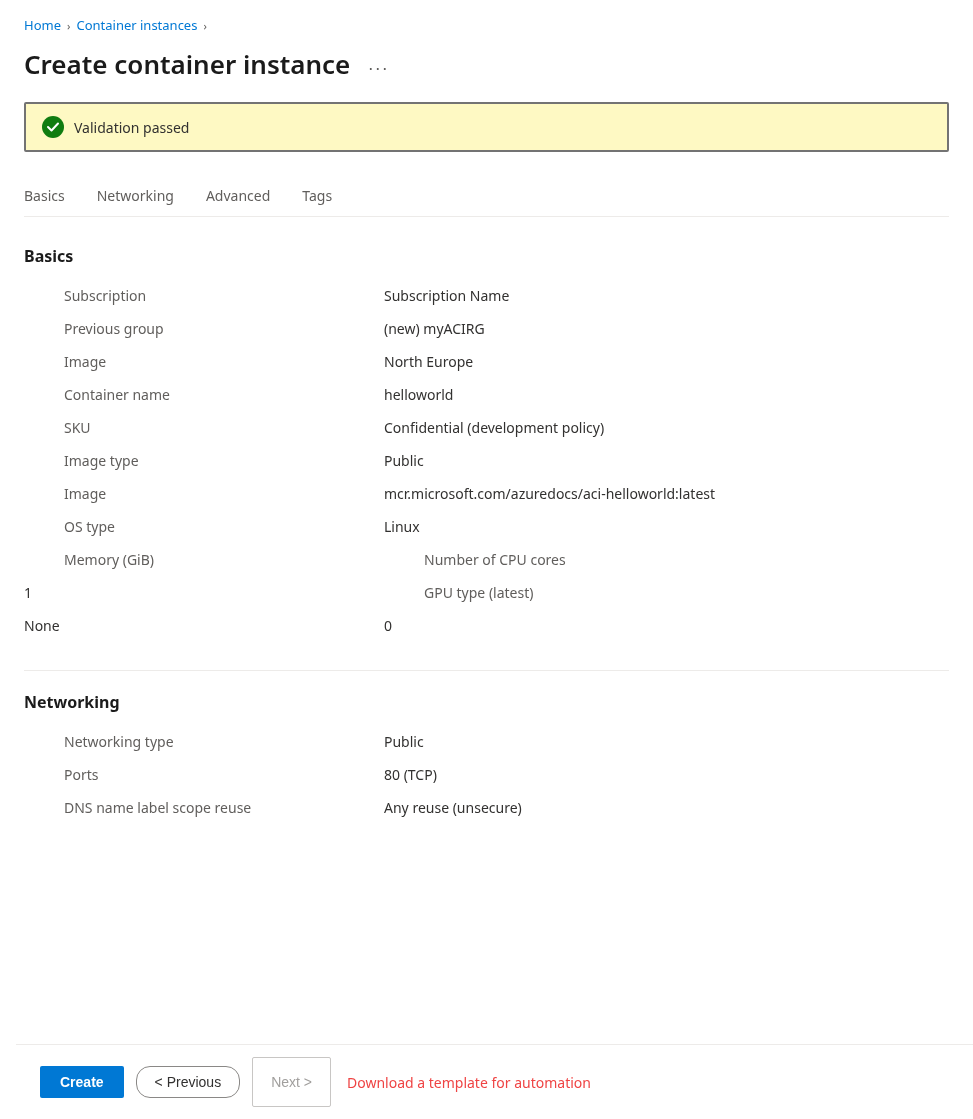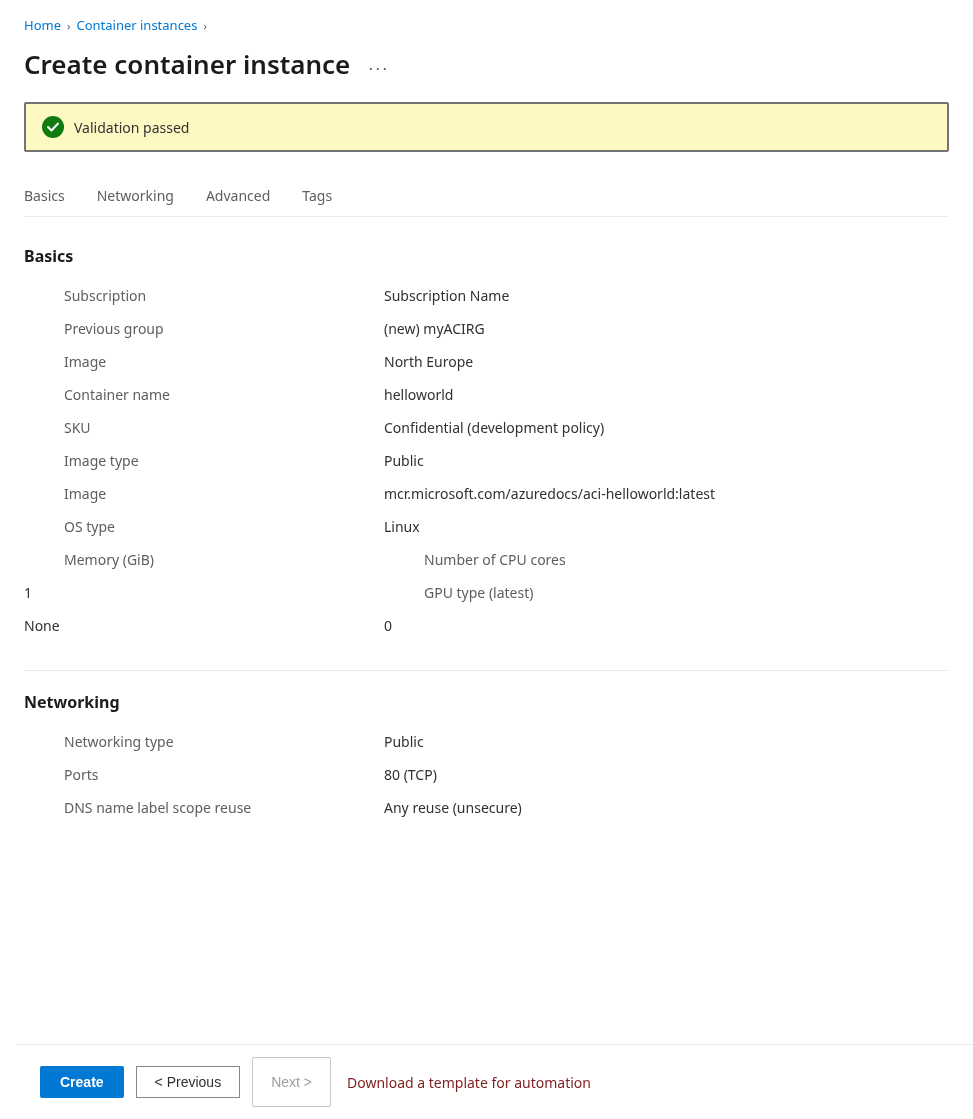--- a/index.html
+++ b/index.html
@@ -168,35 +168,35 @@
       border-radius: 2px;
     }
 
     .btn-previous {
       background: #fff;
       color: #323130;
       border: 1px solid #8a8886;
       padding: 7px 18px;
       font-size: 14px;
       cursor: pointer;
-      border-radius: 0;
+      border-radius: 14px;
     }
 
     .btn-next {
       background: #fff;
       color: #a19f9d;
       border: 1px solid #c8c6c4;
       padding: 16px 18px;
       font-size: 14px;
       cursor: not-allowed;
       border-radius: 2px;
     }
 
     .download-link {
-      color: #7f1d1d;
+      color: #ef4444;
       text-decoration: none;
       font-size: 14px;
       margin-left: 4px;
     }
 
     .divider {
       border: none;
       border-top: 1px solid #edebe9;
       margin: 8px 0 20px 0;
     }

